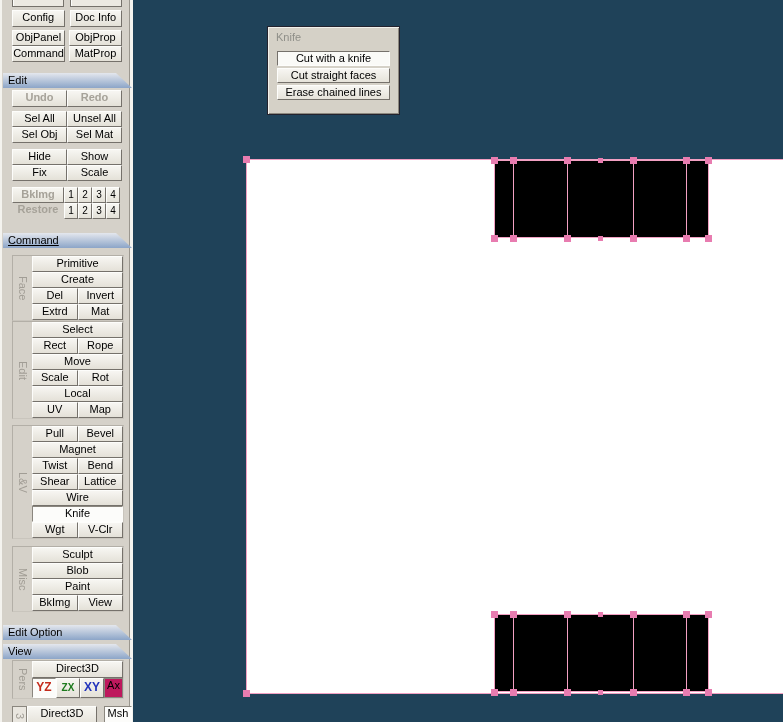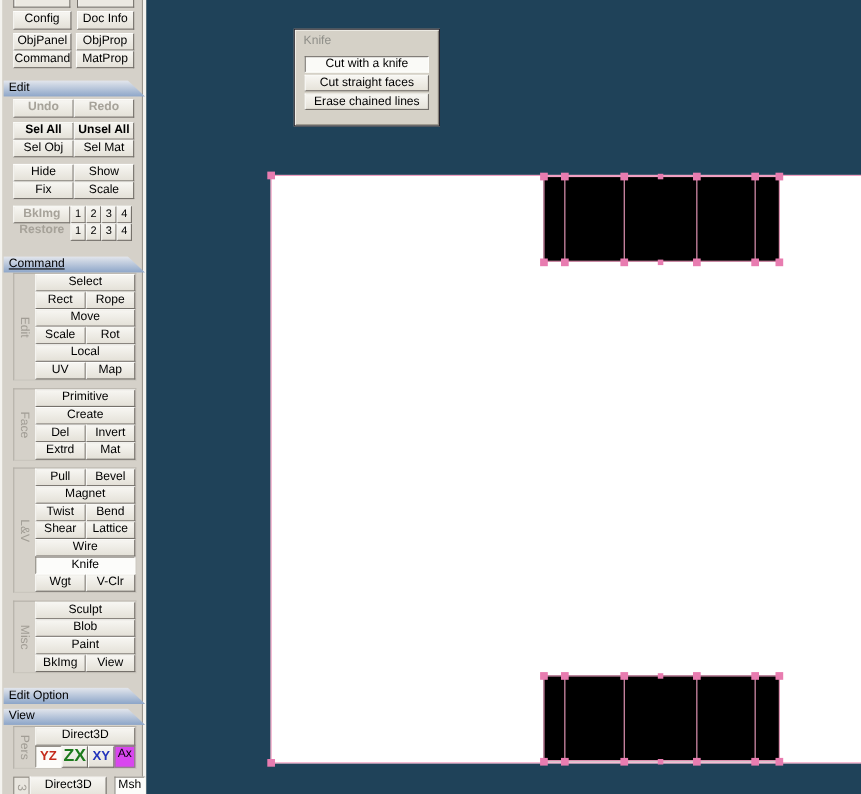--- a/index.html
+++ b/index.html
@@ -33,21 +33,21 @@
     background:linear-gradient(180deg,#E4E7ED,#8CA5C8);
     clip-path:polygon(0 0, calc(100% - 16px) 0, 100% 100%, 0 100%); }
   .srow { display:flex; margin-left:10px; width:110px; height:16px; }
   .btn { flex:1; height:100%; font-size:11px; line-height:13px; text-align:center;
     background:linear-gradient(180deg,#F7F6F2,#E4E1D8);
     border:1px solid; border-color:#FDFDFB #75716B #75716B #FDFDFB;
     overflow:hidden; white-space:nowrap; cursor:default; color:#000; }
   .btn.disabled { color:#A6A299;font-weight:bold; }
   .btn.plain { background:none; border:none; }
   .btn.pressed { background:#FCFCFA; border-color:#8a867e #FDFDFB #FDFDFB #8a867e; }
-  .btn.flat { background:#d946ef; border:1px solid #8a867e; }
+  .btn.flat { background:#be185d; border:1px solid #8a867e; }
   .btn.mini { flex:0 0 14px; font-size:10px; }
   .stub { flex:1; height:7px; background:#ECE9E2;
     border:1px solid #75716B; border-top:none;
     box-shadow: inset 1px 0 0 #FDFDFB; }
   .group { display:flex; margin-left:10px; width:112px;
     border:1px solid #b3afa7; border-right-color:#c9c5bd; border-bottom-color:#c9c5bd; }
   .group.frameless { border:none; }
   .glabel { flex:0 0 19px; display:flex; align-items:center; justify-content:center;
     color:#A19D95; font-size:11px; writing-mode:vertical-rl; }
   .glabel.boxed { flex:0 0 15px; height:20px; border:1px solid #8a867e; background:#E9E6DF;
@@ -126,21 +126,21 @@
     </div>
     <div class="srow" style="column-gap: 4px;">
       <div class="btn">Command</div>
       <div class="btn">MatProp</div>
     </div>
     <div class="banner" style="margin-top: 11px;">Edit</div>
     <div class="srow" style="margin-top: 2px; height: 17px;">
       <div class="btn disabled">Undo</div>
       <div class="btn disabled">Redo</div>
     </div>
-    <div class="srow" style="margin-top: 4px; font-weight: bold;">
+    <div class="srow" style="margin-top: 4px;">
       <div class="btn">Sel All</div>
       <div class="btn">Unsel All</div>
     </div>
     <div class="srow">
       <div class="btn">Sel Obj</div>
       <div class="btn">Sel Mat</div>
     </div>
     <div class="srow" style="margin-top: 6px;">
       <div class="btn">Hide</div>
       <div class="btn">Show</div>
@@ -157,20 +157,39 @@
       <div class="btn mini">4</div>
     </div>
     <div class="srow">
       <div class="btn disabled plain" style="flex: 0 0 52px;">Restore</div>
       <div class="btn mini">1</div>
       <div class="btn mini">2</div>
       <div class="btn mini">3</div>
       <div class="btn mini">4</div>
     </div>
     <div class="banner" style="margin-top: 14px; text-decoration: underline;">Command</div>
+    <div class="group" style="margin-top: 7px;">
+      <div class="glabel">Face</div>
+      <div class="gbody">
+        <div class="srow">
+          <div class="btn">Primitive</div>
+        </div>
+        <div class="srow">
+          <div class="btn">Create</div>
+        </div>
+        <div class="srow">
+          <div class="btn">Del</div>
+          <div class="btn">Invert</div>
+        </div>
+        <div class="srow">
+          <div class="btn">Extrd</div>
+          <div class="btn">Mat</div>
+        </div>
+      </div>
+    </div>
     <div class="group">
       <div class="glabel">Edit</div>
       <div class="gbody">
         <div class="srow">
           <div class="btn">Select</div>
         </div>
         <div class="srow">
           <div class="btn">Rect</div>
           <div class="btn">Rope</div>
         </div>
@@ -180,39 +199,20 @@
         <div class="srow">
           <div class="btn">Scale</div>
           <div class="btn">Rot</div>
         </div>
         <div class="srow">
           <div class="btn">Local</div>
         </div>
         <div class="srow">
           <div class="btn">UV</div>
           <div class="btn">Map</div>
-        </div>
-      </div>
-    </div>
-    <div class="group" style="margin-top: 7px;">
-      <div class="glabel">Face</div>
-      <div class="gbody">
-        <div class="srow">
-          <div class="btn">Primitive</div>
-        </div>
-        <div class="srow">
-          <div class="btn">Create</div>
-        </div>
-        <div class="srow">
-          <div class="btn">Del</div>
-          <div class="btn">Invert</div>
-        </div>
-        <div class="srow">
-          <div class="btn">Extrd</div>
-          <div class="btn">Mat</div>
         </div>
       </div>
     </div>
     <div class="group" style="margin-top: 6px;">
       <div class="glabel">L&amp;V</div>
       <div class="gbody">
         <div class="srow">
           <div class="btn">Pull</div>
           <div class="btn">Bevel</div>
         </div>
@@ -260,21 +260,21 @@
     <div class="banner" style="margin-top: 13px;">Edit Option</div>
     <div class="banner" style="margin-top: 4px;">View</div>
     <div class="group" style="margin-top: 1px;">
       <div class="glabel">Pers</div>
       <div class="gbody">
         <div class="srow" style="height: 17px;">
           <div class="btn">Direct3D</div>
         </div>
         <div class="srow" style="height: 20px;">
           <div class="btn pressed" style="color: rgb(196, 43, 28); font-weight: bold; font-size: 12px; line-height: 17px;">YZ</div>
-          <div class="btn" style="color: rgb(29, 122, 29); font-weight: bold; font-size: 16px; line-height: 17px;">ZX</div>
+          <div class="btn" style="color: rgb(29, 122, 29); font-weight: bold; font-size: 10px; line-height: 17px;">ZX</div>
           <div class="btn" style="color: rgb(34, 51, 187); font-weight: bold; font-size: 12px; line-height: 17px;">XY</div>
           <div class="btn flat" style="flex: 0 0 19px;">Ax</div>
         </div>
       </div>
     </div>
     <div class="group frameless" style="margin-top: 7px;">
       <div class="glabel boxed">3</div>
       <div class="gbody">
         <div class="srow" style="height: 20px; column-gap: 7px;">
           <div class="btn" style="flex: 0 0 70px;">Direct3D</div>

